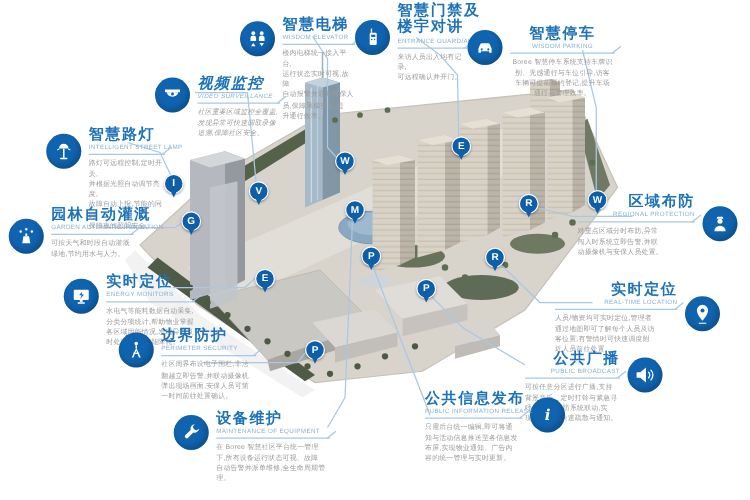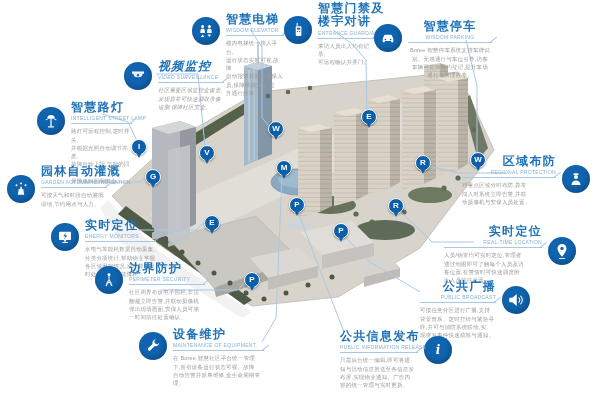--- a/index.html
+++ b/index.html
@@ -403,21 +403,21 @@
             <div>现突发事件快速疏散与通知。</div>
           </div>
         </div>
         <div class="c-icon" style="margin-top: 6px;">
           <svg viewBox="0 0 24 24">
             <path d="M13 4L7 9H4a1 1 0 0 0-1 1v4a1 1 0 0 0 1 1h3l6 5z"></path>
             <path d="M15.8 9a4.2 4.2 0 0 1 0 6M18.3 6.8a7.4 7.4 0 0 1 0 10.4" stroke="#fff" fill="none" stroke-width="1.4" stroke-linecap="round"></path>
           </svg>
         </div>
       </div>
-      <div class="callout right" style="left: 340px; top: 330px; width: 112px;">
+      <div class="callout right" style="left: 340px; top: 312px; width: 112px;">
         <div class="c-body">
           <div class="c-title">公共信息发布</div>
           <div class="c-eng">PUBLIC INFORMATION RELEASE</div>
           <div class="c-desc">
             <div>只需后台统一编辑,即可将通</div>
             <div>知与活动信息推送至各信息发</div>
             <div>布屏,实现物业通知、广告内</div>
             <div>容的统一管理与实时更新。</div>
           </div>
         </div>

